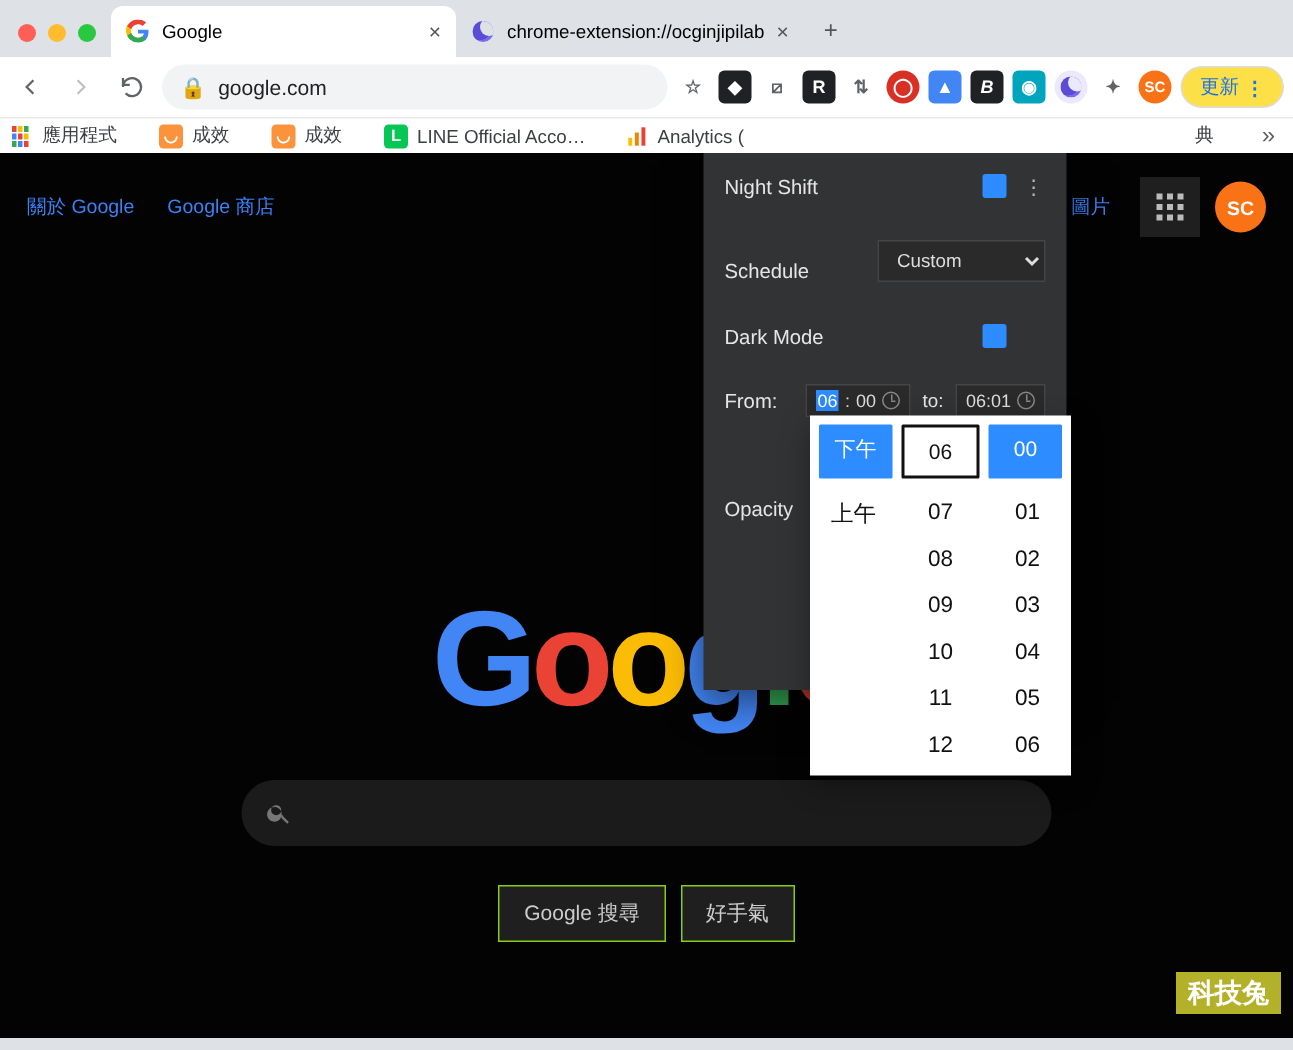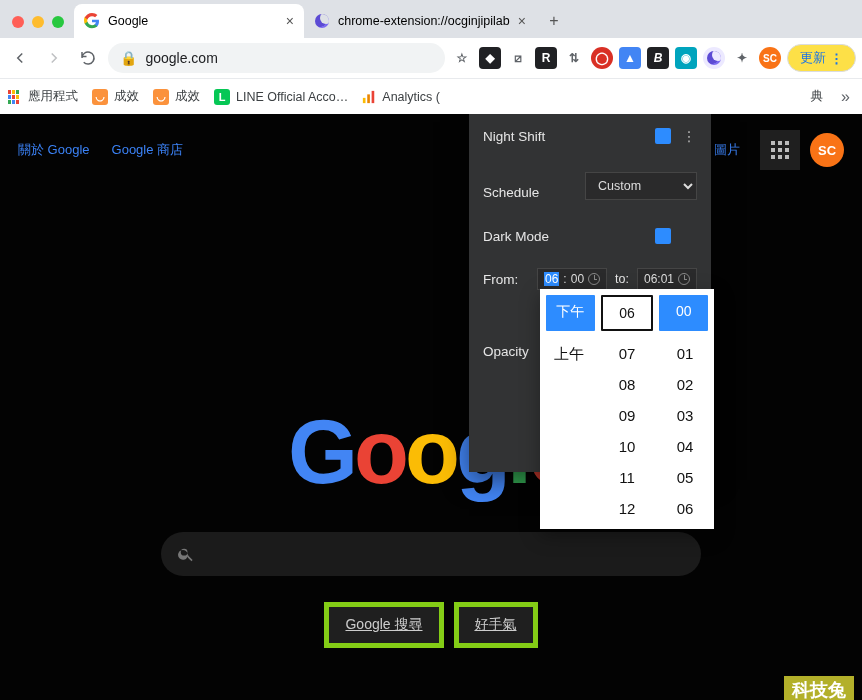--- a/index.html
+++ b/index.html
@@ -39,21 +39,21 @@
 .ext-ico.blue { background: #4285f4; color: #fff; }
 .ext-ico.badge-sc { background: #f97316; color: #fff; border-radius: 50%; font-size: 10px; width: 22px; height: 22px; }
 .ext-ico.gray { color: #5f6368; }
 .ext-moon { width: 22px; height: 22px; border-radius: 50%; background: #ece9ff; display: flex; align-items: center; justify-content: center; }
 .ext-moon .moon-icon { width: 14px; height: 14px; }
 .ext-moon .moon-icon::after { background: #ece9ff; }
 .update-btn { background: #fde047; border: 1px solid #dadce0; color: #1a73e8; border-radius: 16px; padding: 4px 12px; font-size: 13px; display: flex; align-items: center; gap: 4px; cursor: pointer; }
 .update-btn .more { color: #1a73e8; font-weight: bold; }
 
 
-.bookmarks-bar { height: 36px; background: #ffffff; border-top: 1px solid #e8eaed; display: flex; align-items: center; padding: 0 8px; gap: 14px; font-size: 12.5px; color: #3c4043; }
+.bookmarks-bar { height: 24px; background: #ffffff; border-top: 1px solid #e8eaed; display: flex; align-items: center; padding: 0 8px; gap: 28px; font-size: 12.5px; color: #3c4043; }
 .bm-item { display: flex; align-items: center; gap: 6px; cursor: pointer; white-space: nowrap; }
 .bm-apps-ico { width: 14px; height: 14px; display: grid; grid-template-columns: repeat(3, 3px); grid-gap: 1px; }
 .bm-apps-ico span:nth-child(1){background:#ea4335}.bm-apps-ico span:nth-child(2){background:#fbbc05}.bm-apps-ico span:nth-child(3){background:#34a853}.bm-apps-ico span:nth-child(4){background:#4285f4}.bm-apps-ico span:nth-child(5){background:#ea4335}.bm-apps-ico span:nth-child(6){background:#fbbc05}.bm-apps-ico span:nth-child(7){background:#34a853}.bm-apps-ico span:nth-child(8){background:#4285f4}.bm-apps-ico span:nth-child(9){background:#ea4335}
 .bm-dot { width: 16px; height: 16px; border-radius: 3px; display:flex;align-items:center;justify-content:center; font-size:11px; font-weight:700; }
 .bm-orange { background:#fb923c;color:#fff }
 .bm-green { background:#06c755;color:#fff }
 .bm-multi { width:14px;height:14px; }
 .bm-multi svg{width:14px;height:14px}
 .bookmarks-bar .spacer { flex: 1; }
 .bm-overflow { font-size: 16px; color: #5f6368; cursor: pointer; padding: 0 4px; }
@@ -68,21 +68,21 @@
 .g-apps-grid .dots { width: 18px; height: 18px; display: grid; grid-template-columns: repeat(3, 4px); grid-gap: 3px; }
 .g-apps-grid .dots span { background: #bbb; }
 .g-avatar { width: 34px; height: 34px; border-radius: 50%; background: #f97316; display:flex;align-items:center;justify-content:center; color:#fff; font-size: 13px; font-weight: 600; cursor: pointer; }
 .g-logo-row { display: flex; justify-content: center; margin-top: 215px; }
 .g-logo { font-family: "Product Sans", Arial, sans-serif; font-size: 90px; font-weight: 550; letter-spacing: -4px; white-space: nowrap; }
 .g-logo .b{color:#4285F4}.g-logo .r{color:#EA4335}.g-logo .y{color:#FBBC05}.g-logo .g{color:#34A853}
 .g-search-wrap { display: flex; justify-content: center; margin-top: 28px; }
 .g-search { width: 540px; height: 44px; border-radius: 22px; background: #1b1b1b; display: flex; align-items: center; padding: 0 16px; gap: 12px; }
 .g-search svg { width: 18px; height: 18px; fill: #777; }
 .g-buttons-row { display: flex; justify-content: center; gap: 10px; margin-top: 26px; }
-.g-btn { background: #1f1f1f; color: #ccc; border: 5px solid #84cc16; font-size: 14px; padding: 9px 16px; cursor: pointer; text-decoration: underline; }
+.g-btn { background: #1f1f1f; color: #ccc; border: 1px solid #84cc16; font-size: 14px; padding: 9px 16px; cursor: pointer; }
 
 
 .ext-popup { position: absolute; top: 0; left: 469px; width: 242px; background: #323334; color: #e6e6e6; font-size: 13.5px; box-shadow: 0 8px 24px rgba(0,0,0,.5); z-index: 10; overflow: visible; }
 .ext-row { display: flex; align-items: flex-end; padding: 14px 14px; }
 .ext-row .lbl { flex: 1; }
 .ext-check { width: 16px; height: 16px; background: #2d8cff; border-radius: 2px; margin-right: 10px; cursor: pointer; }
 .ext-more-dots { width: 16px; color: #bbb; text-align: center; cursor: pointer; }
 .ext-select { background: #2a2a2b; border: 1px solid #454545; color: #ddd; font-size: 12.5px; padding: 5px 8px; width: 112px; cursor: pointer; }
 .ext-time-row { padding: 10px 14px 16px; display: flex; align-items: center; gap: 8px; }
 .ext-time-row .lbl { width: 52px; }
@@ -101,21 +101,21 @@
 
 .time-picker { position: absolute; top: 175px; left: 540px; width: 174px; background: #fff; color: #111; z-index: 20; box-shadow: 0 6px 18px rgba(0,0,0,.35); }
 .tp-head { display: flex; gap: 6px; padding: 6px; }
 .tp-pill { flex: 1; background: #2d8cff; color: #fff; text-align: center; padding: 8px 0; font-size: 14px; border-radius: 1px; cursor: pointer; }
 .tp-pill.outline { background: #fff; color: #111; border: 2px solid #111; }
 .tp-cols { display: flex; }
 .tp-col { flex: 1; display: flex; flex-direction: column; align-items: center; gap: 14px; padding: 8px 0 12px; font-size: 15px; }
 .tp-col .opt { cursor: pointer; }
 
 
-.watermark { position: absolute; bottom: 0; right: 8px; background: #b3b02a; color: #fff; font-size: 18px; padding: 2px 8px; font-weight: 600; }
+.watermark { position: absolute; bottom: 16px; right: 8px; background: #b3b02a; color: #fff; font-size: 18px; padding: 2px 8px; font-weight: 600; }
 </style>
 </head>
 <body>
 
 <div class="tabstrip">
   <div class="traffic-lights">
     <div class="tl tl-close"></div>
     <div class="tl tl-min"></div>
     <div class="tl tl-max"></div>
   </div>

